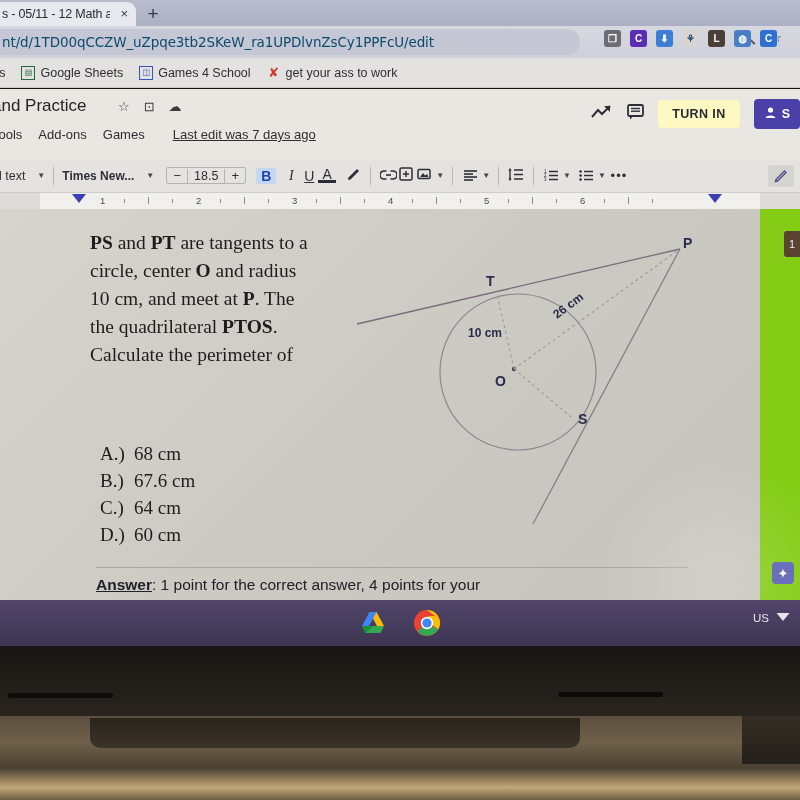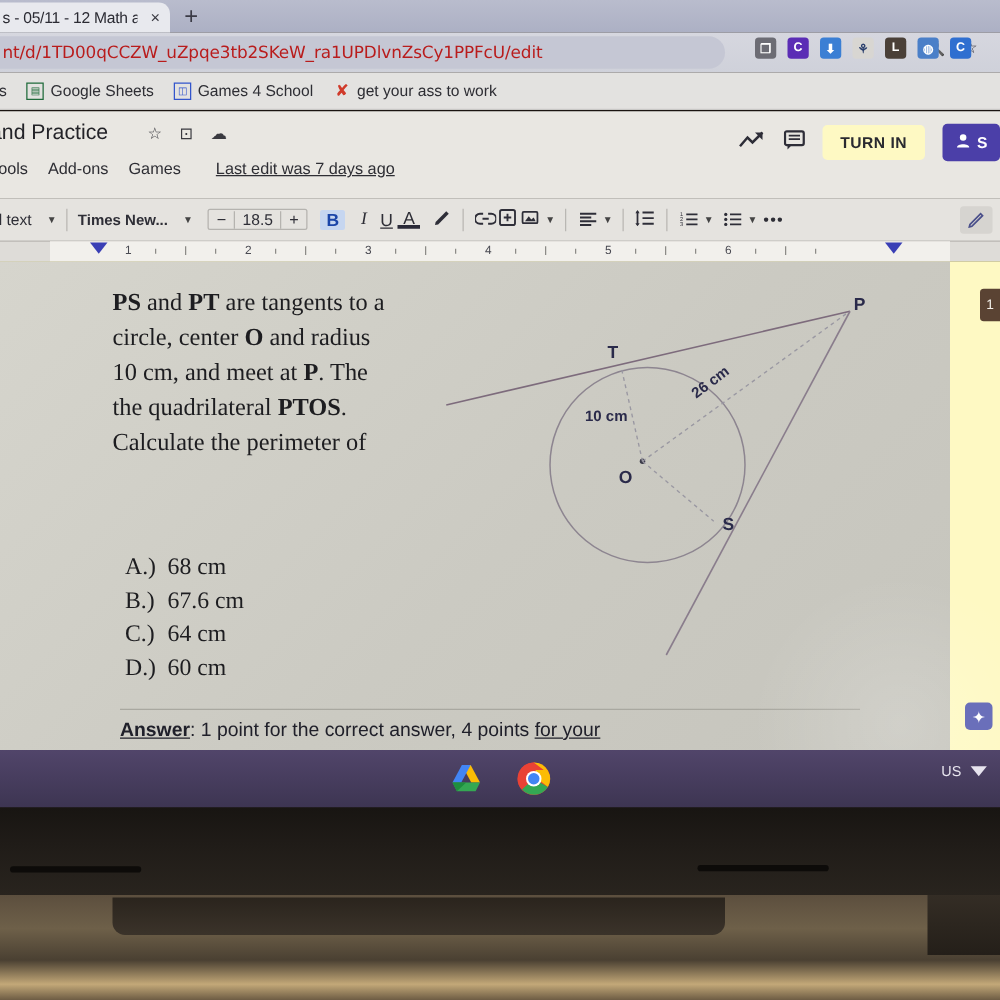--- a/index.html
+++ b/index.html
@@ -44,21 +44,21 @@
   .omnibar-row {
     position: absolute; left: 0; top: 26px; width: 800px; height: 32px;
     background: linear-gradient(180deg,#d6d7df 0%, #cfd1da 100%);
   }
   .omnibox {
     position: absolute; left: -20px; top: 3px; width: 600px; height: 26px;
     background: #c5c7d4; border-radius: 14px;
     display: flex; align-items: center;
   }
   .url-text {
-    font-size: 13.5px; color: #b91c1c; margin-left: 22px;
+    font-size: 13.5px; color: #0c4a6e; margin-left: 22px;
     white-space: nowrap; letter-spacing: -0.1px;
     font-family: "DejaVu Sans", sans-serif;
   }
   .omni-icons {
     position: absolute; right: 18px; top: 4px;
     display: flex; gap: 14px; align-items: center;
   }
   .omni-icons span { font-size: 13px; color: #2c2c36; }
   .ext-icons {
     position: absolute; left: 604px; top: 30px;
@@ -157,21 +157,21 @@
   .ruler-tick.major { top: 4px; height: 7px; }
   .indent-marker {
     position: absolute; top: 1px; width: 0; height: 0;
     border-left: 7px solid transparent; border-right: 7px solid transparent;
     border-top: 9px solid #3a3fb5;
   }
 
   
   .page {
     position: absolute; left: 0; top: 209px; width: 800px; height: 391px;
-    background: #fef9c3;
+    background: #84cc16;
     overflow: hidden;
   }
   .page-sheet {
     position: absolute; left: 0; top: 0; width: 760px; height: 391px;
     background: linear-gradient(135deg,#d6d5cd 0%, #cbcac2 55%, #c6c5bd 100%);
   }
   .qtext {
     position: absolute; left: 90px; top: 20px; width: 280px;
     font-family: "Liberation Serif", serif;
     font-size: 19.5px; line-height: 28px; color: #1d1d20;
@@ -188,21 +188,21 @@
     position: absolute; left: 96px; top: 358px; width: 592px; height: 1px;
     background: #a9a8a0;
   }
   .answer-line {
     position: absolute; left: 96px; top: 367px;
     font-size: 15.5px; color: #20202a;
     font-family: "Liberation Sans", sans-serif;
     white-space: nowrap;
   }
   .answer-line .u { text-decoration: underline; font-weight: bold; }
-  .answer-line .u2 { text-decoration: underline; }
+  .answer-line .u2 { }
 
   .diagram { position: absolute; left: 355px; top: 15px; width: 360px; height: 320px; }
 
   .badge-1 {
     position: absolute; right: 0px; top: 22px; width: 16px; height: 26px;
     background: #5a4333; color: #f2efe9;
     font-size: 11px; display:flex; align-items:center; justify-content:center;
     border-radius: 3px 0 0 3px;
   }
   .explore-btn {

